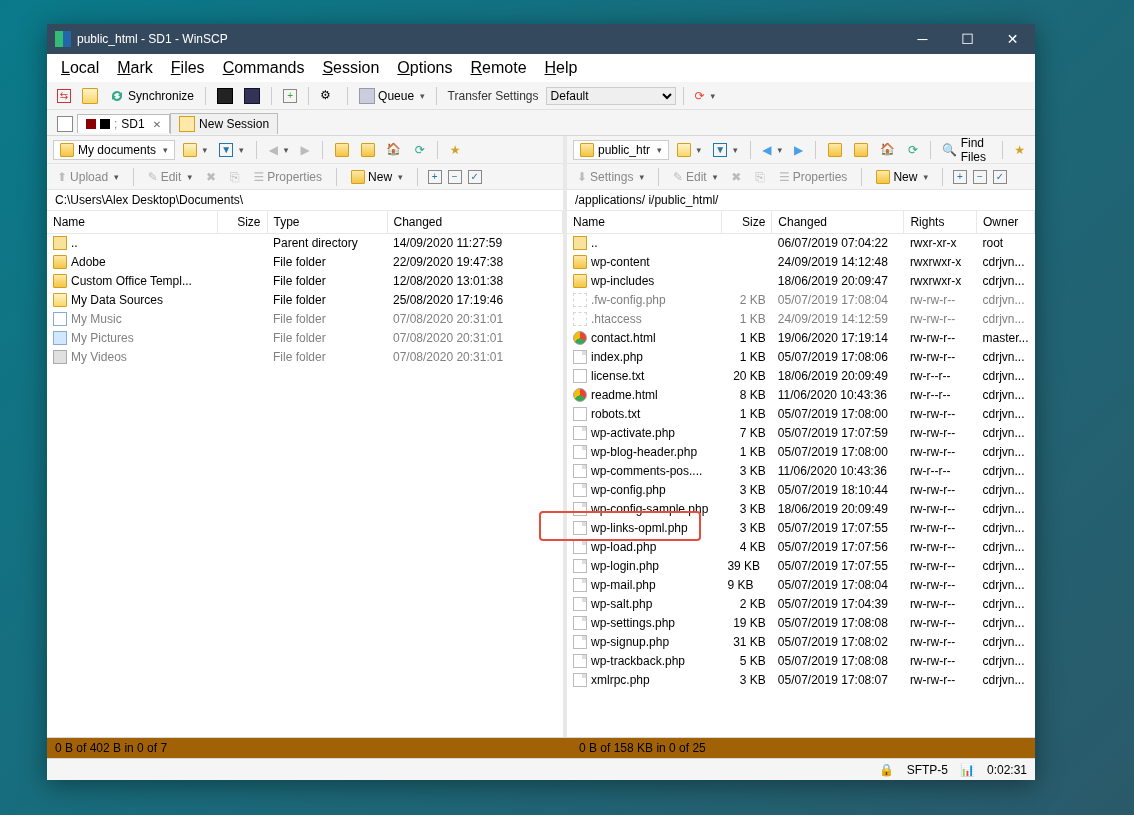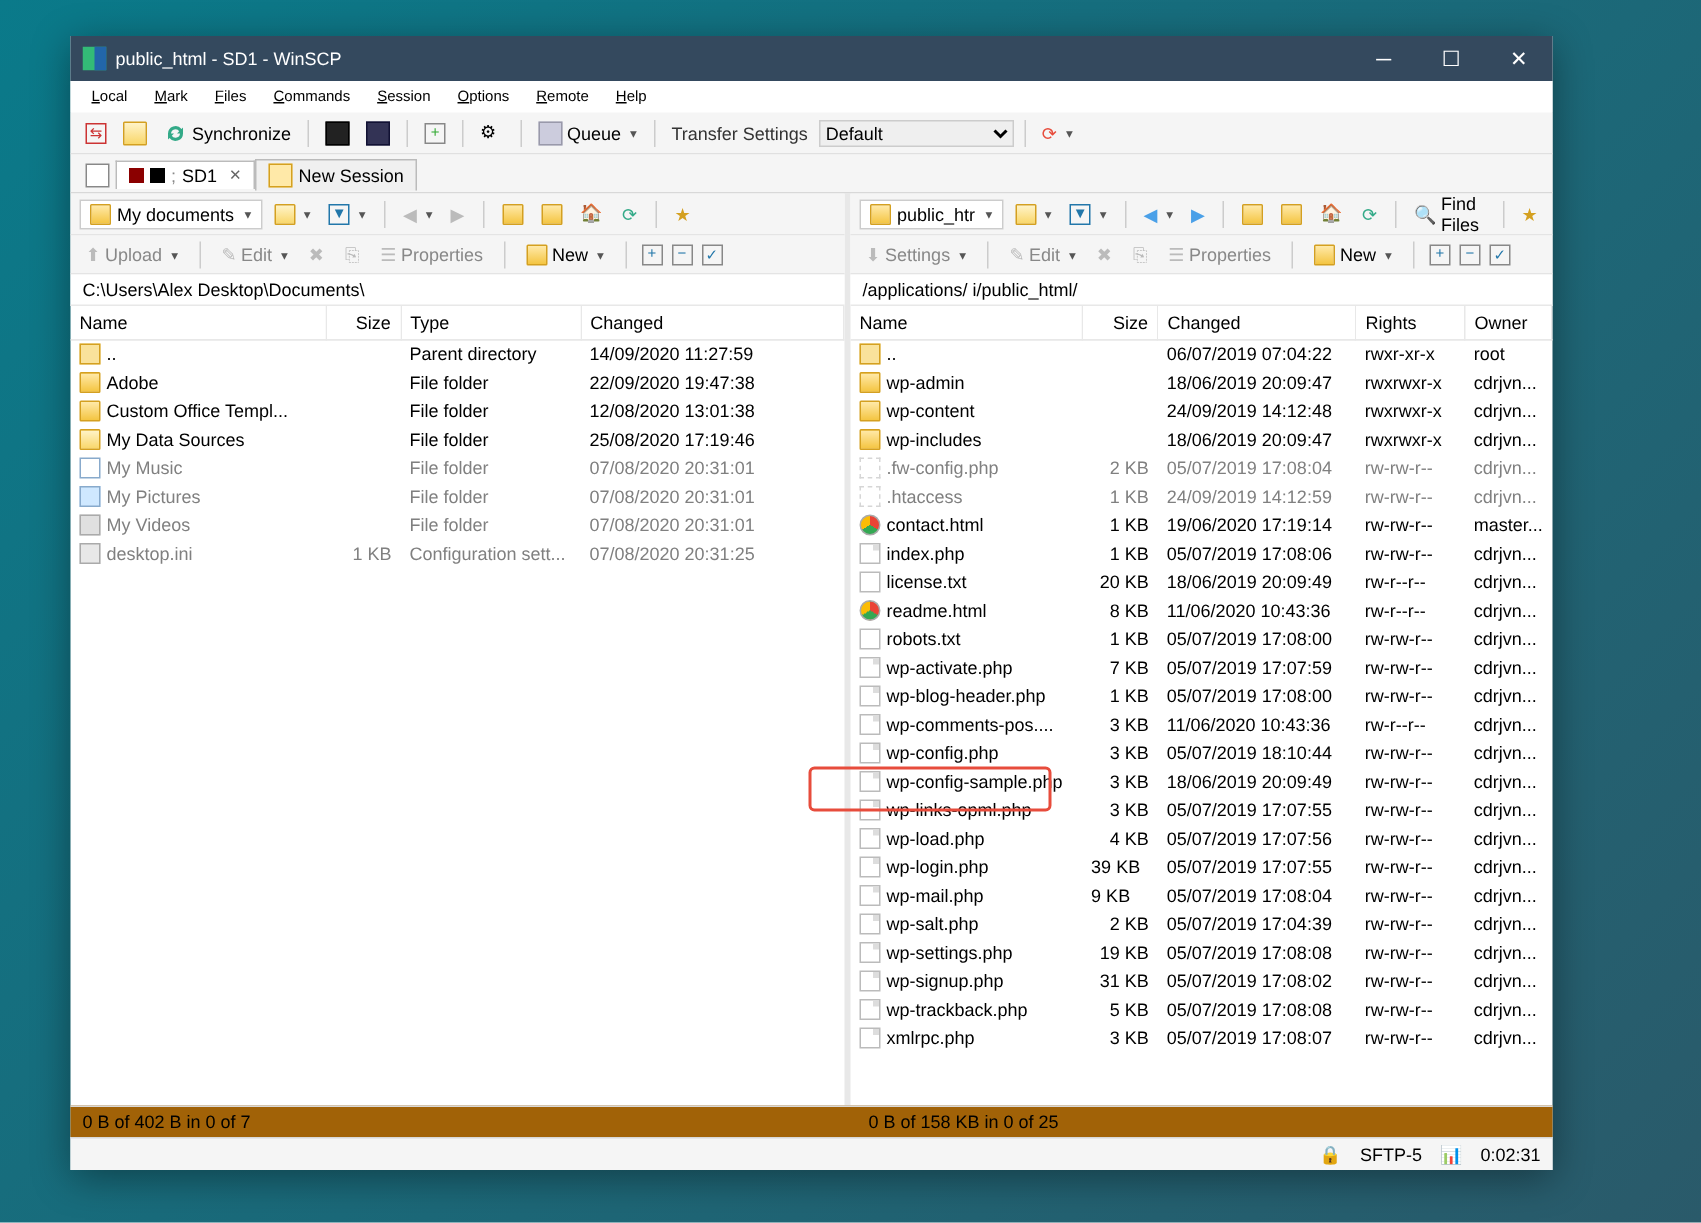--- a/index.html
+++ b/index.html
@@ -26,21 +26,21 @@
     padding: 0 0 0 8px;
   }
   .titlebar .icon { width: 16px; height: 16px; margin-right: 6px; display:inline-block;}
   .titlebar .title { font-size: 12px; flex: 1; }
   .titlebar .wbtn { width: 45px; height: 30px; display:flex; align-items:center; justify-content:center; color:#fff; font-size:14px;}
   .menubar {
     background: #fff;
     padding: 3px 6px;
     display: flex; gap: 2px;
   }
-  .menubar span { padding: 2px 8px; font-size: 10px; }
+  .menubar span { padding: 2px 8px; font-size: 16px; }
   .menubar span u { text-decoration: underline; }
   .toolbar {
     background: #f5f5f5;
     border-bottom: 1px solid #e0e0e0;
     padding: 3px 6px;
     display: flex; align-items: center; gap: 3px;
     height: 28px;
   }
   .tb-btn { padding: 2px 4px; display:flex; align-items:center; gap:3px; font-size:12px; border-radius:2px;}
   .tb-sep { width:1px; height:18px; background:#ccc; margin: 0 4px;}
@@ -390,31 +390,20 @@
                 <td>
                   <span class="fn">
                     <span class="fileico ic-vid"></span>
                     <span>My Videos</span>
                   </span>
                 </td>
                 <td style="text-align:right"></td>
                 <td>File folder</td>
                 <td>07/08/2020  20:31:01</td>
               </tr>
-              <tr class="row dim">
-                <td>
-                  <span class="fn">
-                    <span class="fileico ic-ini"></span>
-                    <span>desktop.ini</span>
-                  </span>
-                </td>
-                <td style="text-align:right">1 KB</td>
-                <td>Configuration sett...</td>
-                <td>07/08/2020  20:31:25</td>
-              </tr>
             </tbody>
         </table>
       </div>
     </div>
 
     <div class="pane right">
       <div class="nav-row">
         <span class="path-dd dd-arrow">
           <span class="fileico ic-folder"></span>
           <span>public_htr</span>
@@ -506,32 +495,20 @@
                 </td>
                 <td style="text-align:right"></td>
                 <td>06/07/2019 07:04:22</td>
                 <td>rwxr-xr-x</td>
                 <td>root</td>
               </tr>
               <tr class="row">
                 <td>
                   <span class="fn">
                     <span class="fileico ic-folder"></span>
-                    <span>wp-admin</span>
-                  </span>
-                </td>
-                <td style="text-align:right"></td>
-                <td>18/06/2019 20:09:47</td>
-                <td>rwxrwxr-x</td>
-                <td>cdrjvn...</td>
-              </tr>
-              <tr class="row">
-                <td>
-                  <span class="fn">
-                    <span class="fileico ic-folder"></span>
                     <span>wp-content</span>
                   </span>
                 </td>
                 <td style="text-align:right"></td>
                 <td>24/09/2019 14:12:48</td>
                 <td>rwxrwxr-x</td>
                 <td>cdrjvn...</td>
               </tr>
               <tr class="row">
                 <td>

